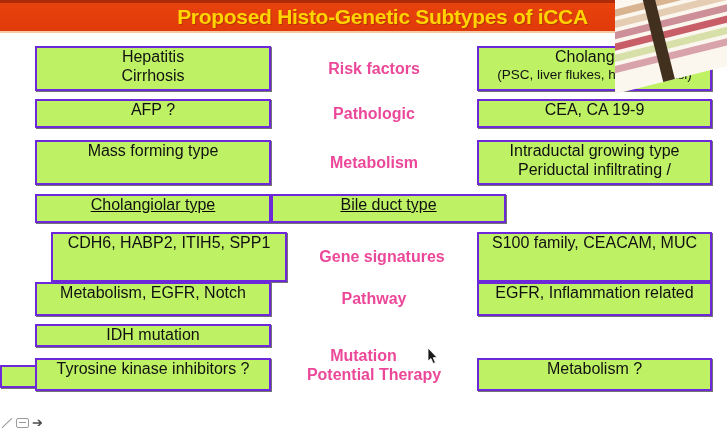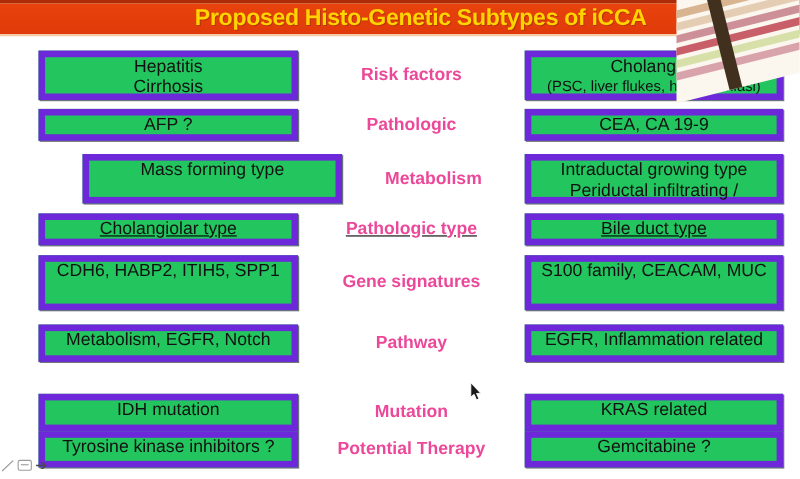--- a/index.html
+++ b/index.html
@@ -55,47 +55,47 @@
   .cross-band {
     position:absolute; top:0; left:62px;
     width:12px; height:100%;
     background:#42301f;
   }
 
   
   .table { position:absolute; top:33px; left:0; right:0; z-index:0; }
   .row { display:flex; align-items:stretch; }
   .box {
-    border:6px solid #6d28d9;
-    background:#22c55e;
+    border:2px solid #6d28d9;
+    background:#bef264;
     box-shadow:1px 1px 0 rgba(0,0,0,0.55);
     display:flex; flex-direction:column;
-    align-items:center; justify-content:space-between;
+    align-items:center; justify-content:flex-start;
     text-align:center;
     font-size:16px; color:#111111;
     line-height:1.18;
     box-sizing:border-box;
   }
   .left-box  { width:236px; margin-left:35px; }
   .right-box { width:235px; margin-right:15px; }
   .category {
     flex:1;
     display:flex; align-items:center; justify-content:center;
     color:#ec4899; font-weight:bold; font-size:16px;
     white-space:nowrap;
   }
   .small-line { font-size:13.5px; }
 
   .r1 { height:45px; margin-top:13px; }
   .r2 { height:29px; margin-top:8px;  }
-  .r3 { height:45px; margin-top:12px;margin-left:40px; }
+  .r3 { height:45px; margin-top:12px; }
   .r4 { height:29px; margin-top:9px;text-decoration:underline;  }
-  .r5 { height:50px; margin-top:9px;  }
-  .r6 { height:34px; margin-top:13px; }
-  .r7 { height:34px; margin-top:29px; }
+  .r5 { height:50px; margin-top:9px;padding-left:16px;  }
+  .r6 { height:34px; }
+  .r7 { height:34px; margin-top:8px;flex-direction:column; }
   .r8 { height:33px; }
 
   
   .presenter-toolbar {
     position:absolute; left:2px; bottom:5px;
     display:flex; align-items:center; gap:3px;
     z-index:3;
   }
   .pen-glyph { color:#9b9b9b; font-size:11px; font-weight:bold; transform:skewX(-8deg); }
   .slide-glyph {
@@ -163,21 +163,20 @@
     <div class="box right-box">
       <span>Intraductal growing type</span>
       <span>Periductal infiltrating /</span>
     </div>
   </div>
 
   <div class="row r4">
     <div class="box left-box">
       <span>Cholangiolar type</span>
     </div>
-    <div class="category">Pathologic type</div>
     <div class="box right-box">
       <span>Bile duct type</span>
     </div>
   </div>
 
   <div class="row r5">
     <div class="box left-box">
       <span>CDH6, HABP2, ITIH5, SPP1</span>
     </div>
     <div class="category">Gene signatures</div>
@@ -205,21 +204,21 @@
       <span>KRAS related</span>
     </div>
   </div>
 
   <div class="row r8">
     <div class="box left-box">
       <span>Tyrosine kinase inhibitors ?</span>
     </div>
     <div class="category">Potential Therapy</div>
     <div class="box right-box">
-      <span>Gemcitabine ?</span>
+      <span>Metabolism ?</span>
     </div>
   </div>
 
 </div>
 
 <div class="presenter-toolbar">
   <span class="pen-glyph">／</span>
   <span class="slide-glyph"></span>
   <span class="arrow-glyph">➔</span>
 </div>

